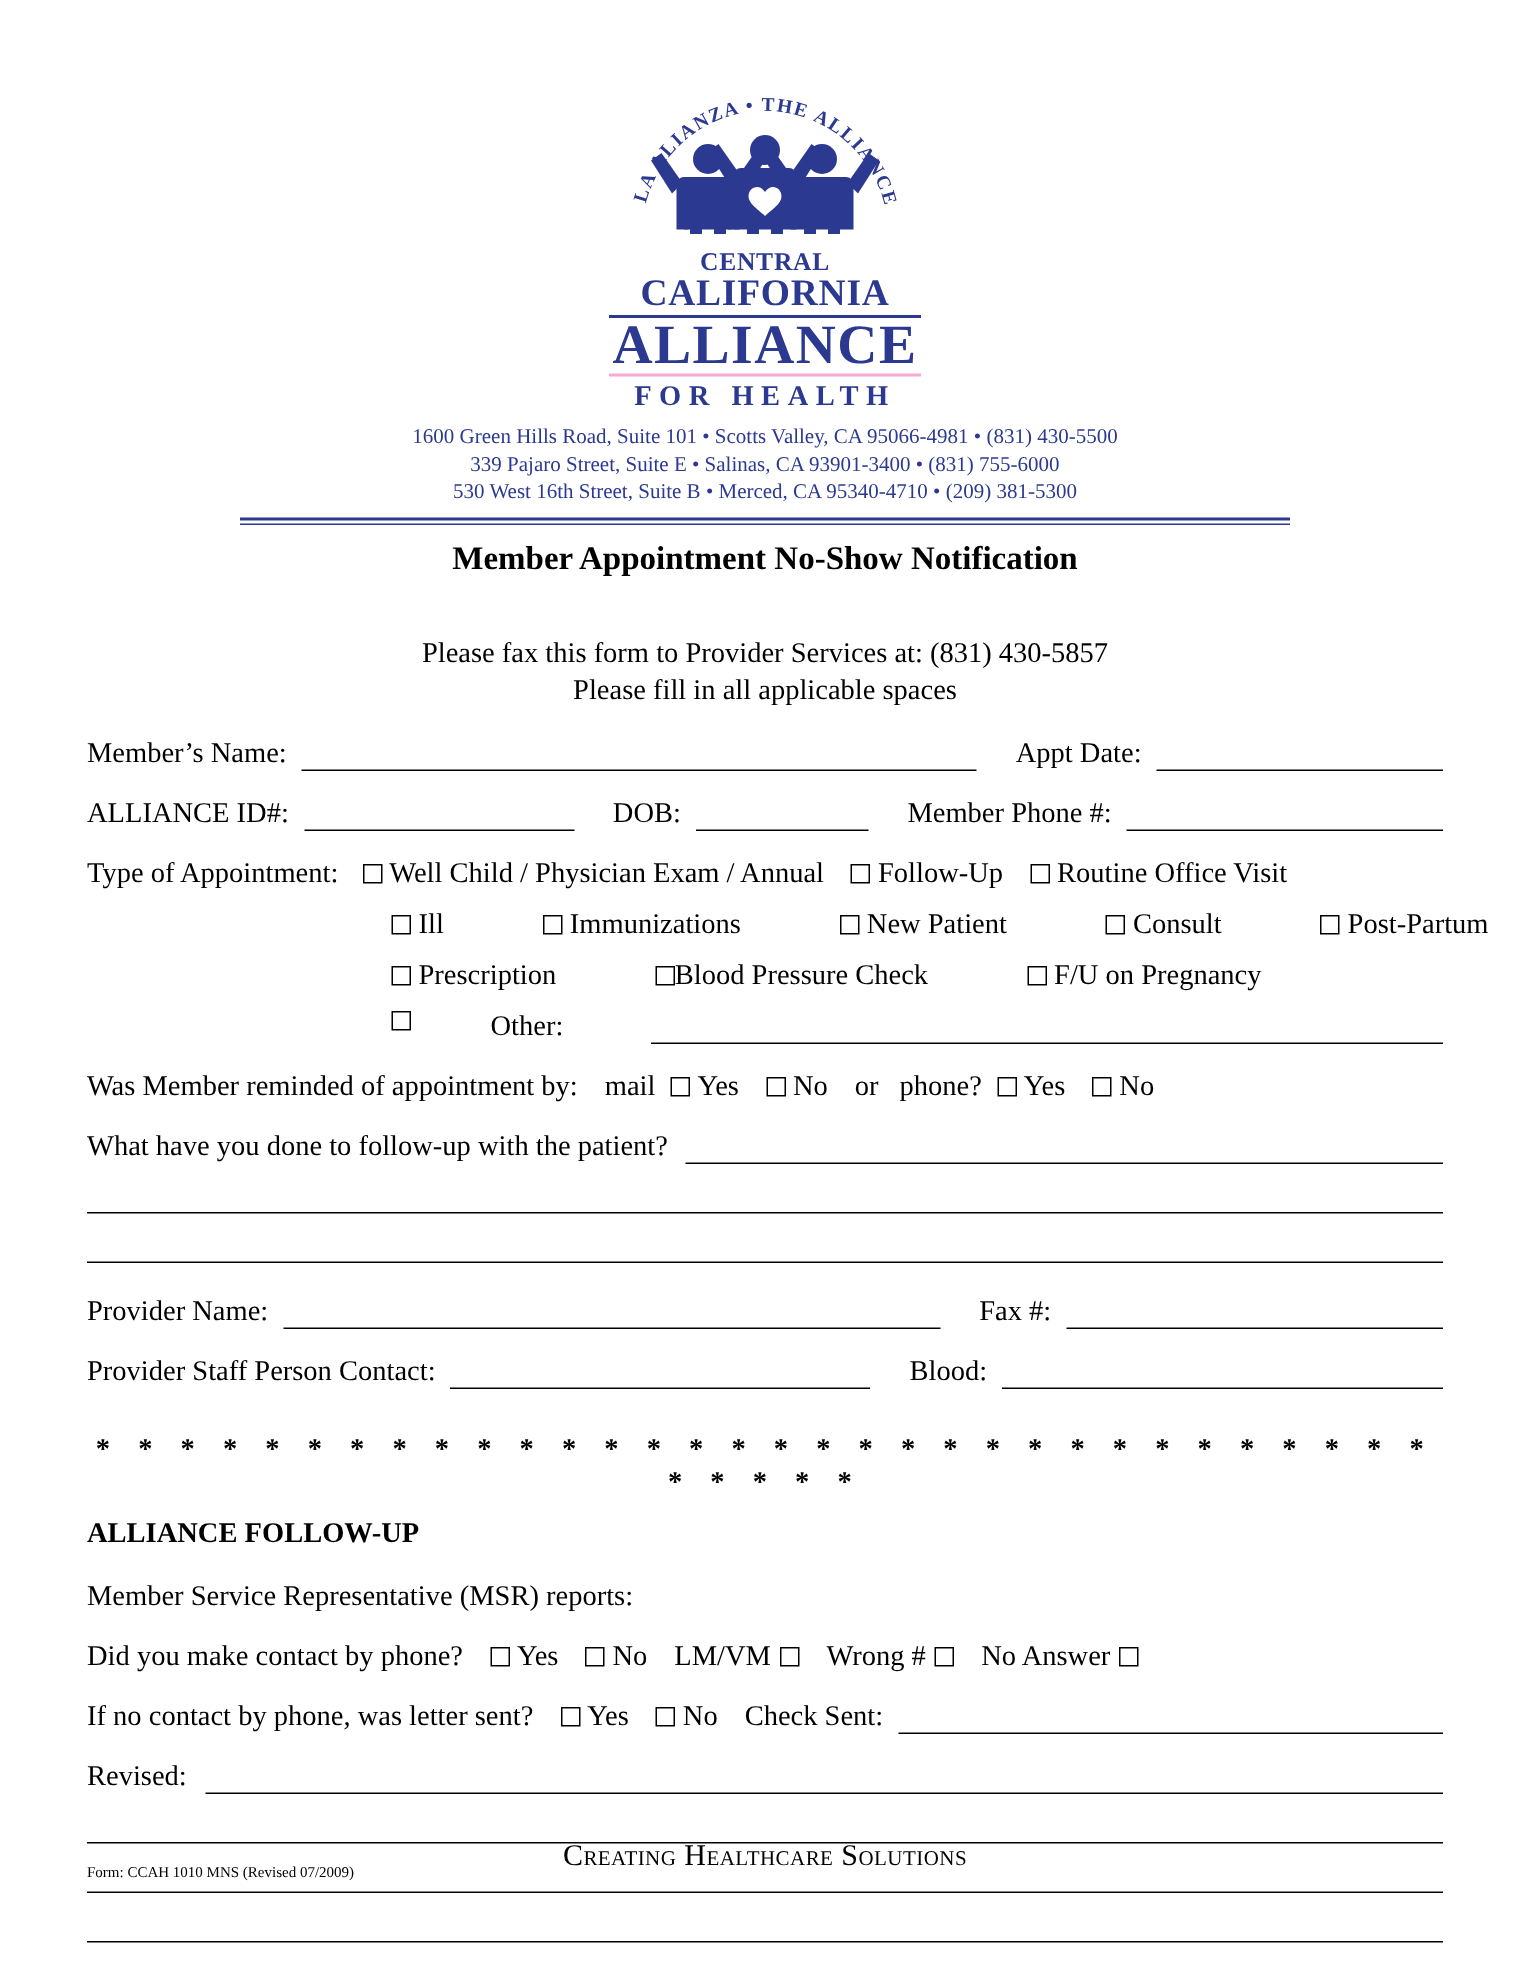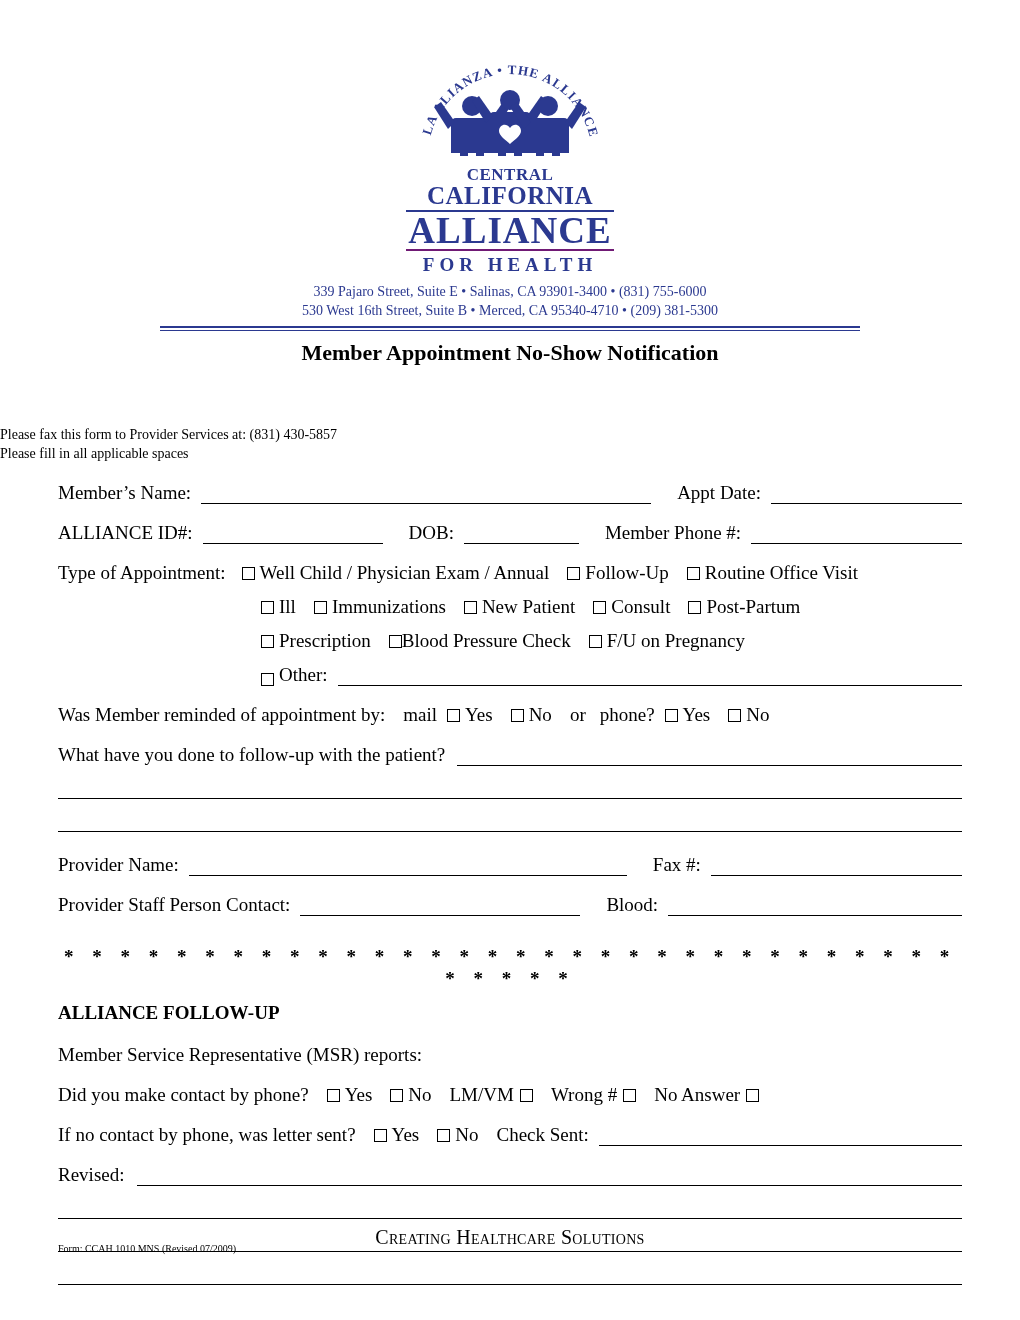--- a/index.html
+++ b/index.html
@@ -44,21 +44,21 @@
   .logo-word-1 { font-size: 17px; margin-top: -4px; }
   .logo-word-2 { font-size: 25px; }
   .logo-alliance {
     font-family: "Liberation Serif", serif;
     color: #2b3990;
     font-weight: bold;
     font-size: 37px;
     letter-spacing: 1px;
     line-height: 1.0;
     border-top: 2px solid #2b3990;
-    border-bottom: 2px solid #701a75;
+    border-bottom: 2px solid #f9a8d4;
     display: inline-block;
     padding: 0 2px;
     margin-top: 2px;
   }
   .logo-forhealth {
     font-family: "Liberation Serif", serif;
     color: #2b3990;
     font-weight: bold;
     font-size: 19px;
     letter-spacing: 5px;
@@ -80,38 +80,39 @@
   }
 
   
   .form-title {
     text-align: center;
     font-weight: bold;
     font-size: 22px;
     margin-top: 9px;
   }
   .fax-line {
-    font-size: 14px;
-    margin-top: 60px;
+    text-align: center;
+    font-size: 19px;
+    margin-top: 38px;
     line-height: 1.35;
   }
 
   
   .body-area {
     margin: 0 58px;
     font-size: 19px;
   }
   .row {
     display: flex;
-    align-items: flex-end;
+    align-items: flex-start;
     margin-top: 18px;
     white-space: nowrap;
     font-family: Liberation Serif, serif;
   }
-  .row.tight { margin-top: 12px; }
+  .row.tight { margin-top: 12px; gap: 48px; }
   .lbl { flex: none; }
   .fill {
     border-bottom: 1px solid #000000;
     flex: none;
     height: 1.05em;
     align-self: flex-end;
   }
   .fill.grow { flex: 1 1 auto; }
   .gap { flex: none; }
   .cb {
@@ -204,20 +205,21 @@
 
         <path d="M100 78 c -4,-6 -11,-3 -11,3 c 0,5 7,9 11,13 c 4,-4 11,-8 11,-13 c 0,-6 -7,-9 -11,-3 z" fill="#ffffff"></path>
       </svg>
     </div>
     <div class="logo-word-1">CENTRAL</div>
     <div class="logo-word-2">CALIFORNIA</div>
     <div class="logo-alliance">ALLIANCE</div>
     <div class="logo-forhealth">FOR HEALTH</div>
 
     <div class="addresses">
+      <div>1600 Green Hills Road, Suite 101 • Scotts Valley, CA 95066-4981 • (831) 430-5500</div>
       <div>339 Pajaro Street, Suite E • Salinas, CA 93901-3400 • (831) 755-6000</div>
       <div>530 West 16th Street, Suite B • Merced, CA 95340-4710 • (209) 381-5300</div>
     </div>
     <hr class="hr-navy">
   </div>
 
   <div class="form-title">Member Appointment No-Show Notification</div>
   <div class="fax-line">
     <div>Please fax this form to Provider Services at:  (831) 430-5857</div>
     <div>Please fill in all applicable spaces</div>

